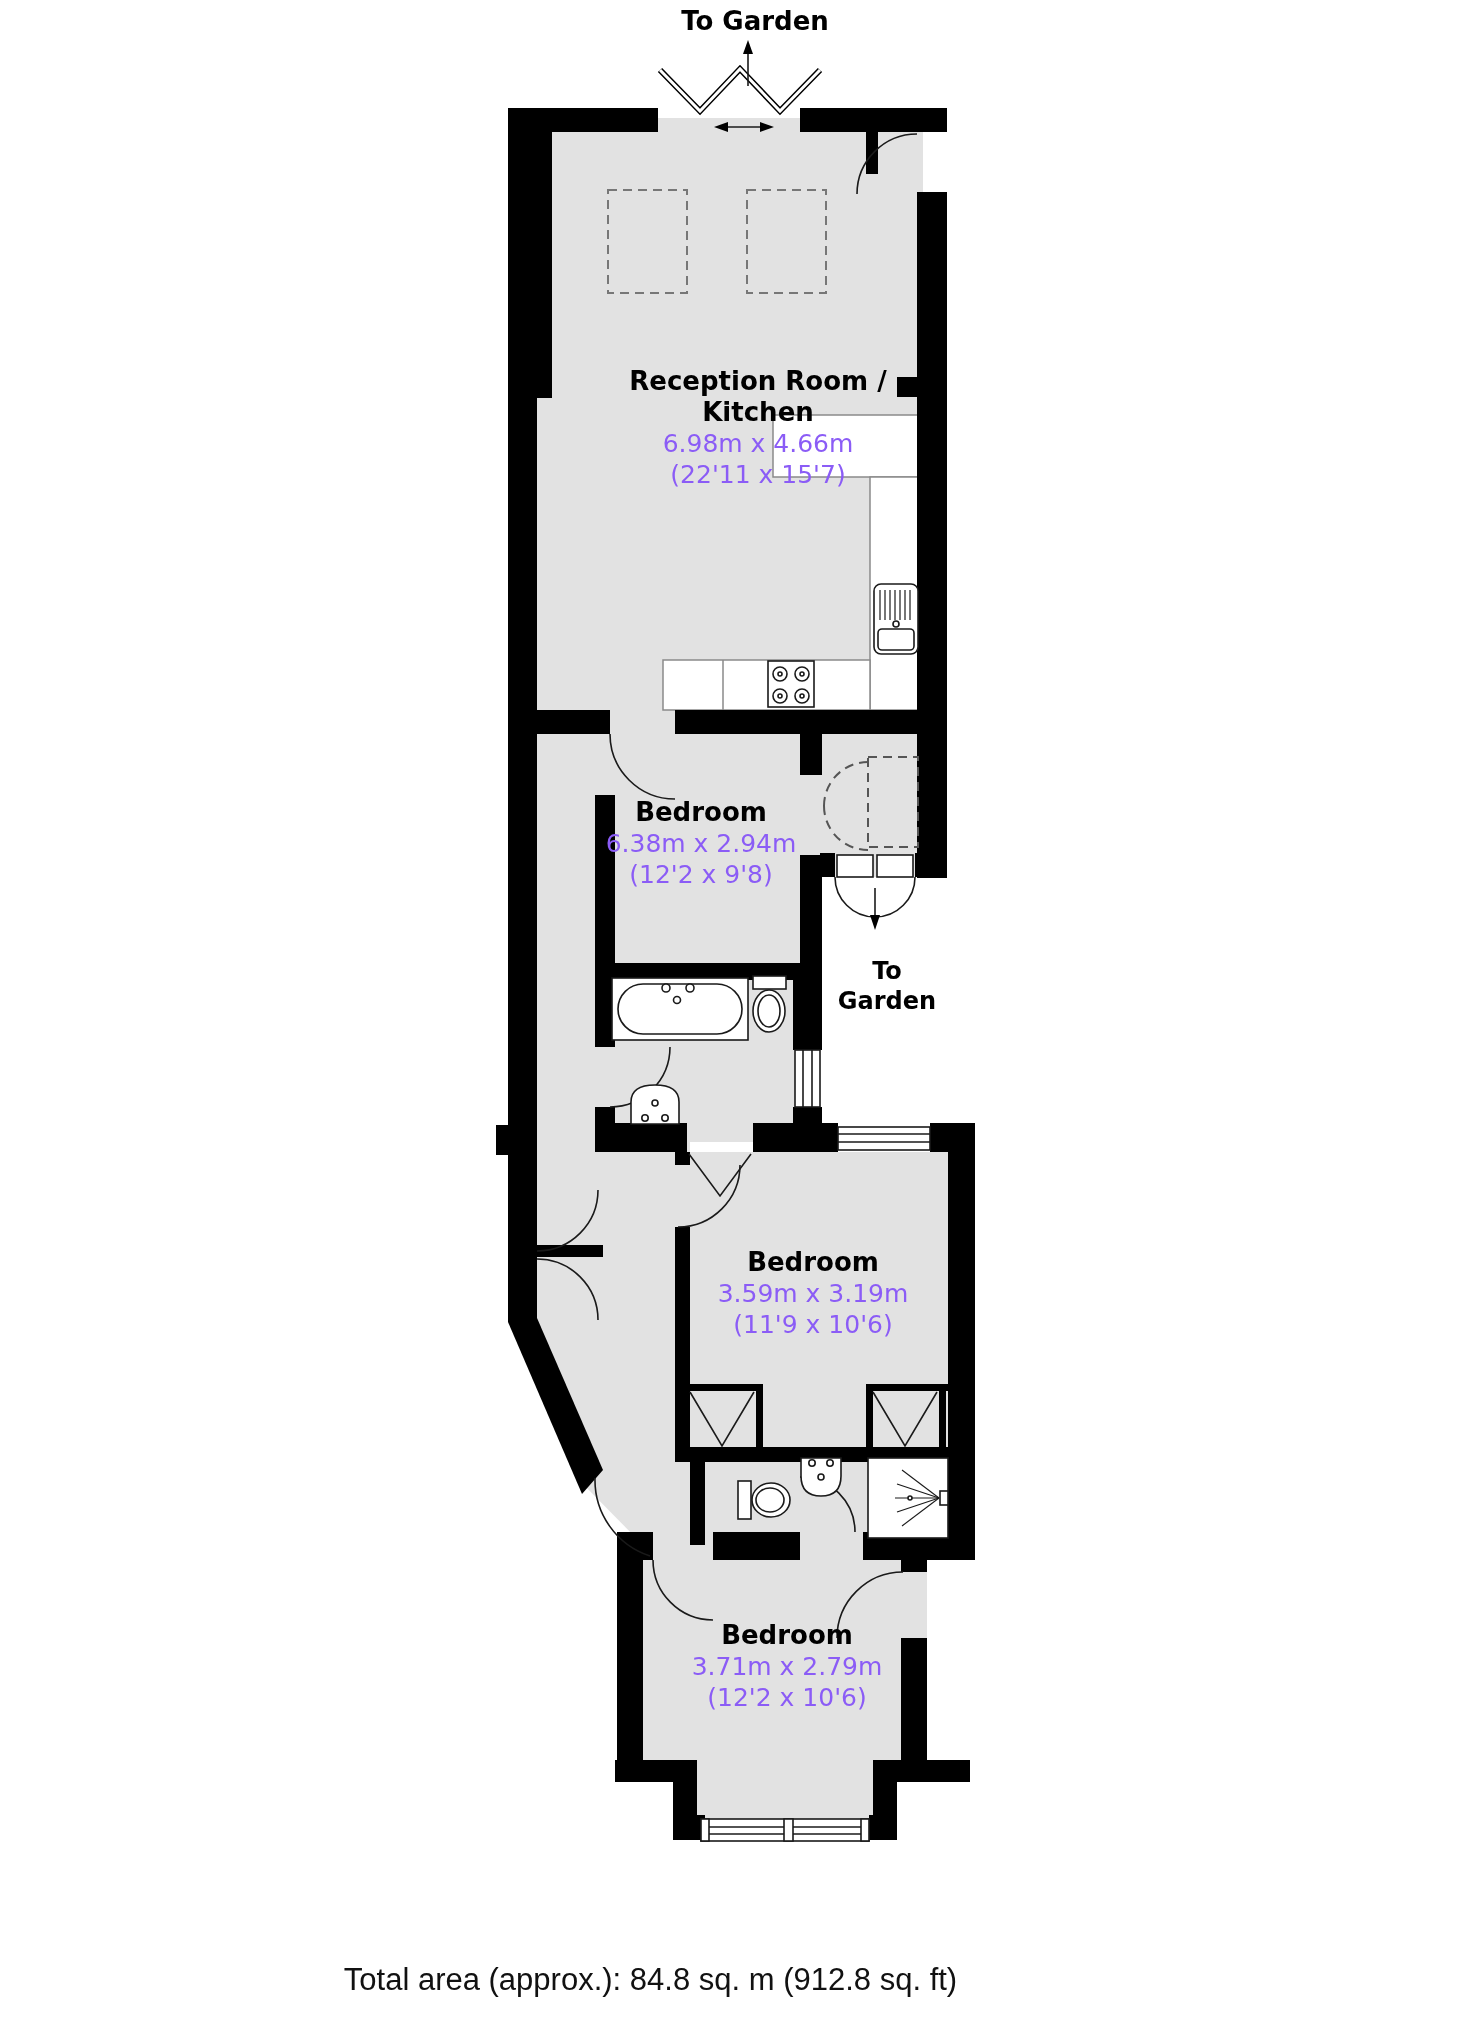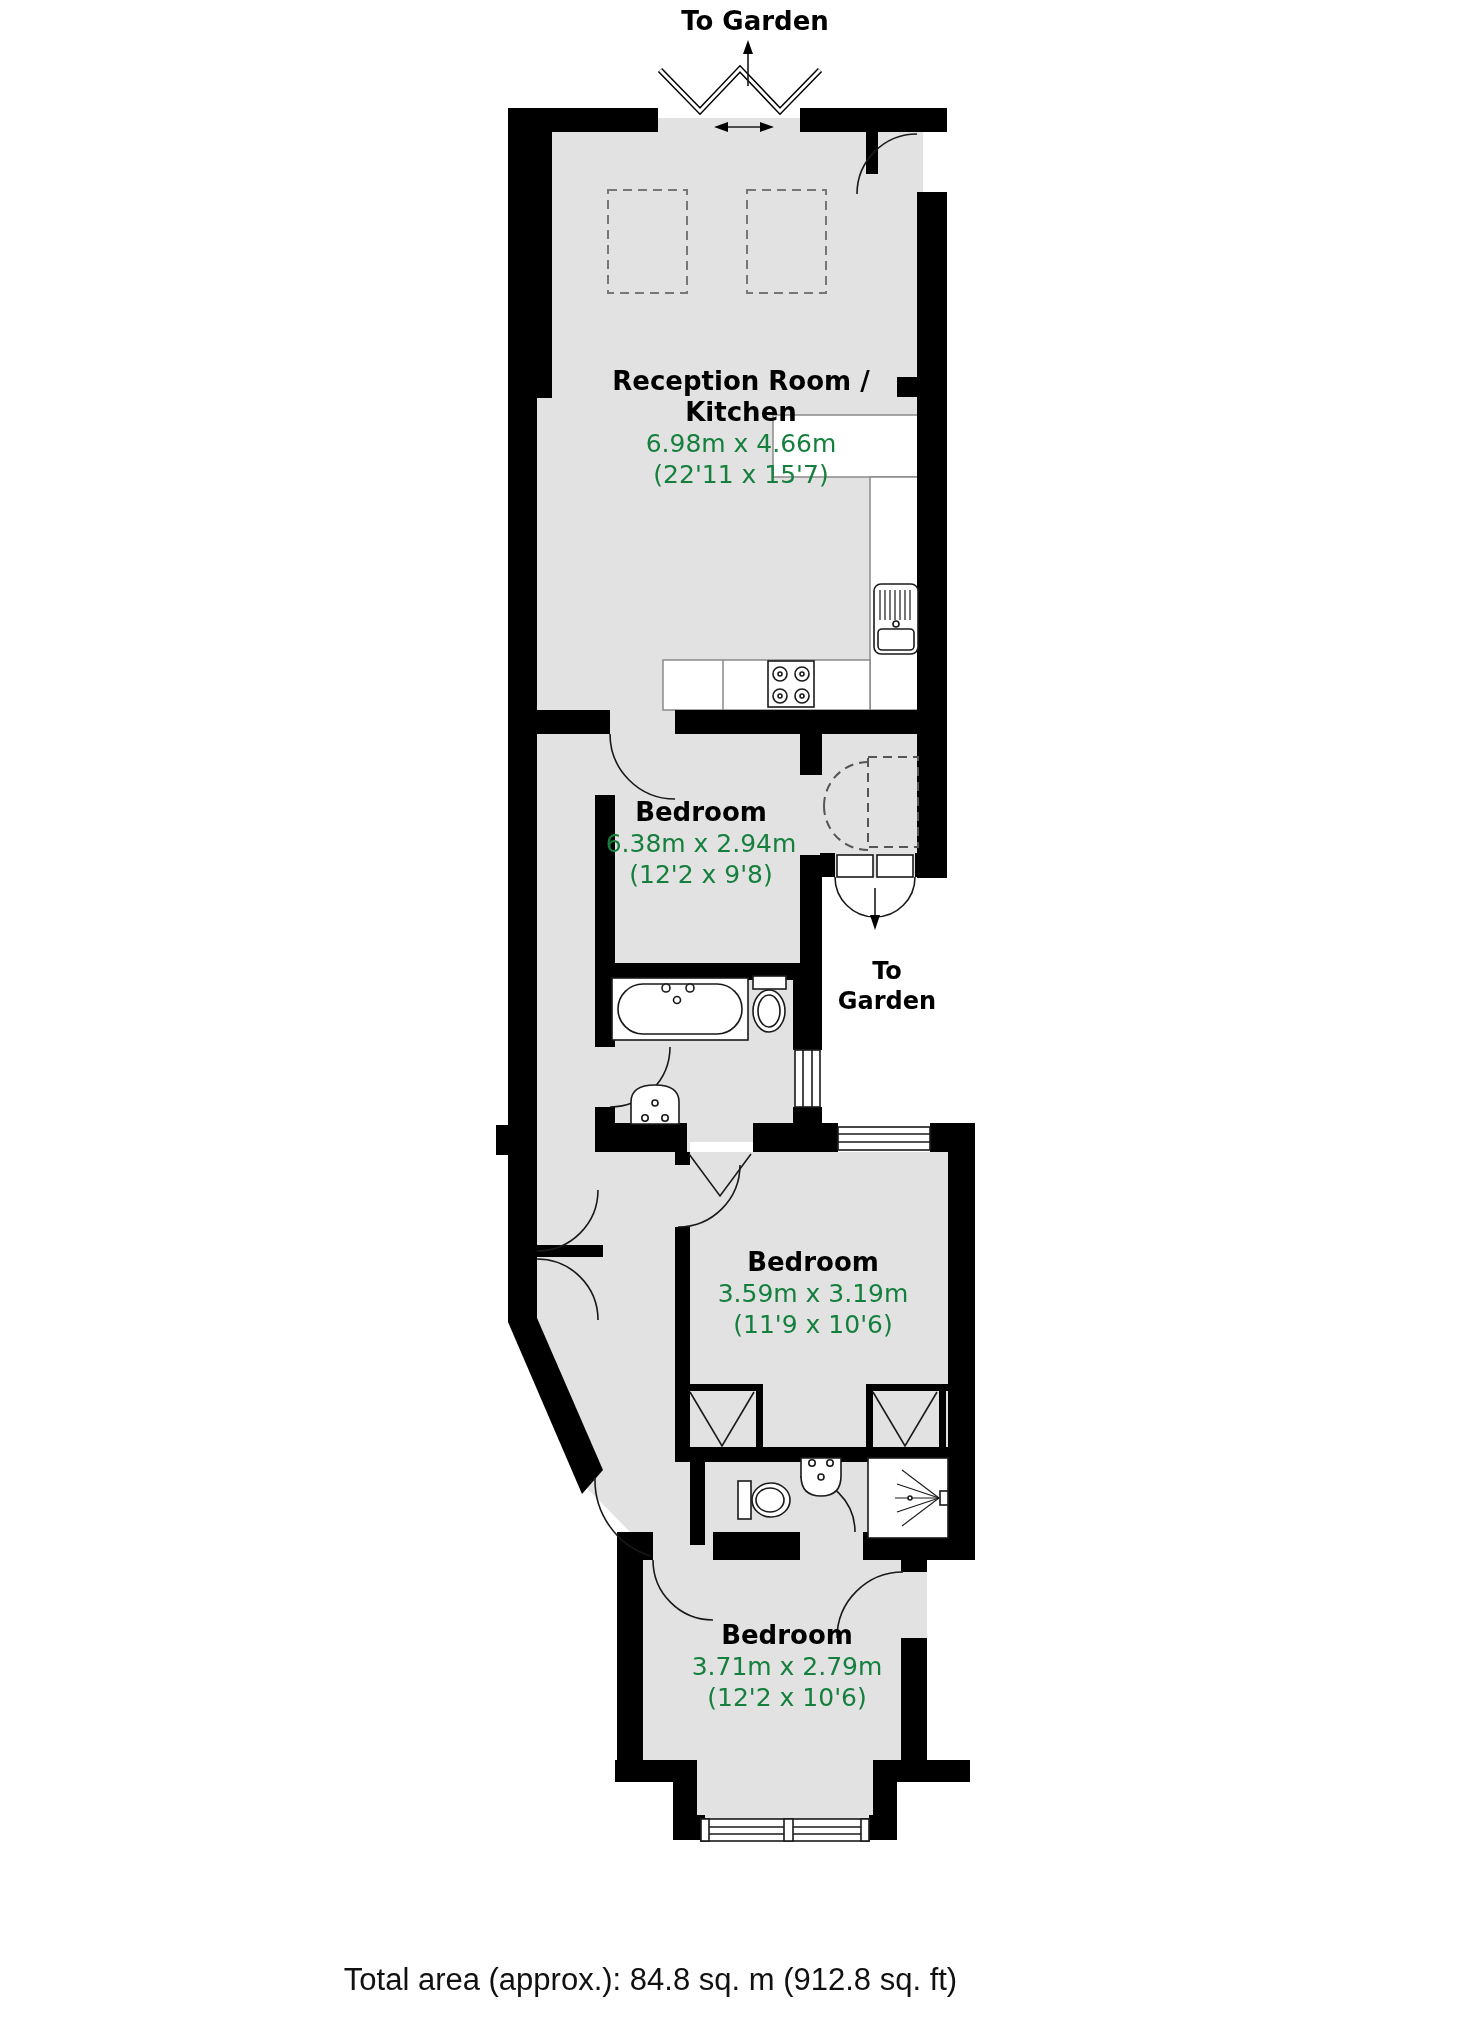--- a/index.html
+++ b/index.html
@@ -1,21 +1,21 @@
 <!DOCTYPE html>
 <html><head>
 <meta charset="utf-8">
 <style>
   html,body{margin:0;padding:0;background:#ffffff;}
   #stage{position:relative;width:1301px;height:2025px;background:#ffffff;overflow:hidden;
          font-family:"DejaVu Sans", sans-serif;color:#000;}
   #plan-svg{position:absolute;left:0;top:0;}
   .lbl{position:absolute;transform:translateX(-50%);text-align:center;white-space:nowrap;}
   .room-name{font-weight:bold;font-size:26px;line-height:31px;color:#000;}
-  .room-dim{font-size:25px;line-height:31px;color:#15803d;}
+  .room-dim{font-size:25px;line-height:31px;color:#8b5cf6;}
   .garden{font-weight:bold;font-size:24px;line-height:30px;color:#000;}
   .footer{position:absolute;left:0;right:0;top:1962px;text-align:center;
           font-family:"Liberation Sans", sans-serif;font-size:31px;color:#111;}
 </style>
 </head>
 <body>
 
 <div id="stage">
 
 <svg id="plan-svg" width="1463" height="2025" viewBox="0 0 1463 2025">
@@ -232,21 +232,21 @@
       <line x1="939" y1="1498" x2="895" y2="1498"></line>
       <line x1="939" y1="1498" x2="897" y2="1512"></line>
       <line x1="939" y1="1498" x2="902" y2="1526"></line>
     </g>
     <circle cx="910" cy="1498" r="2"></circle>
   </g>
 </svg>
 
 <div class="lbl garden" style="left:755px;top:6px;font-size:26px;">To Garden</div>
 
-<div class="lbl" style="left:741px;top:366px;">
+<div class="lbl" style="left:758px;top:366px;">
   <div class="room-name">Reception Room /</div>
   <div class="room-name">Kitchen</div>
   <div class="room-dim">6.98m x 4.66m</div>
   <div class="room-dim">(22'11 x 15'7)</div>
 </div>
 
 <div class="lbl" style="left:701px;top:797px;">
   <div class="room-name">Bedroom</div>
   <div class="room-dim">6.38m x 2.94m</div>
   <div class="room-dim">(12'2 x 9'8)</div>

